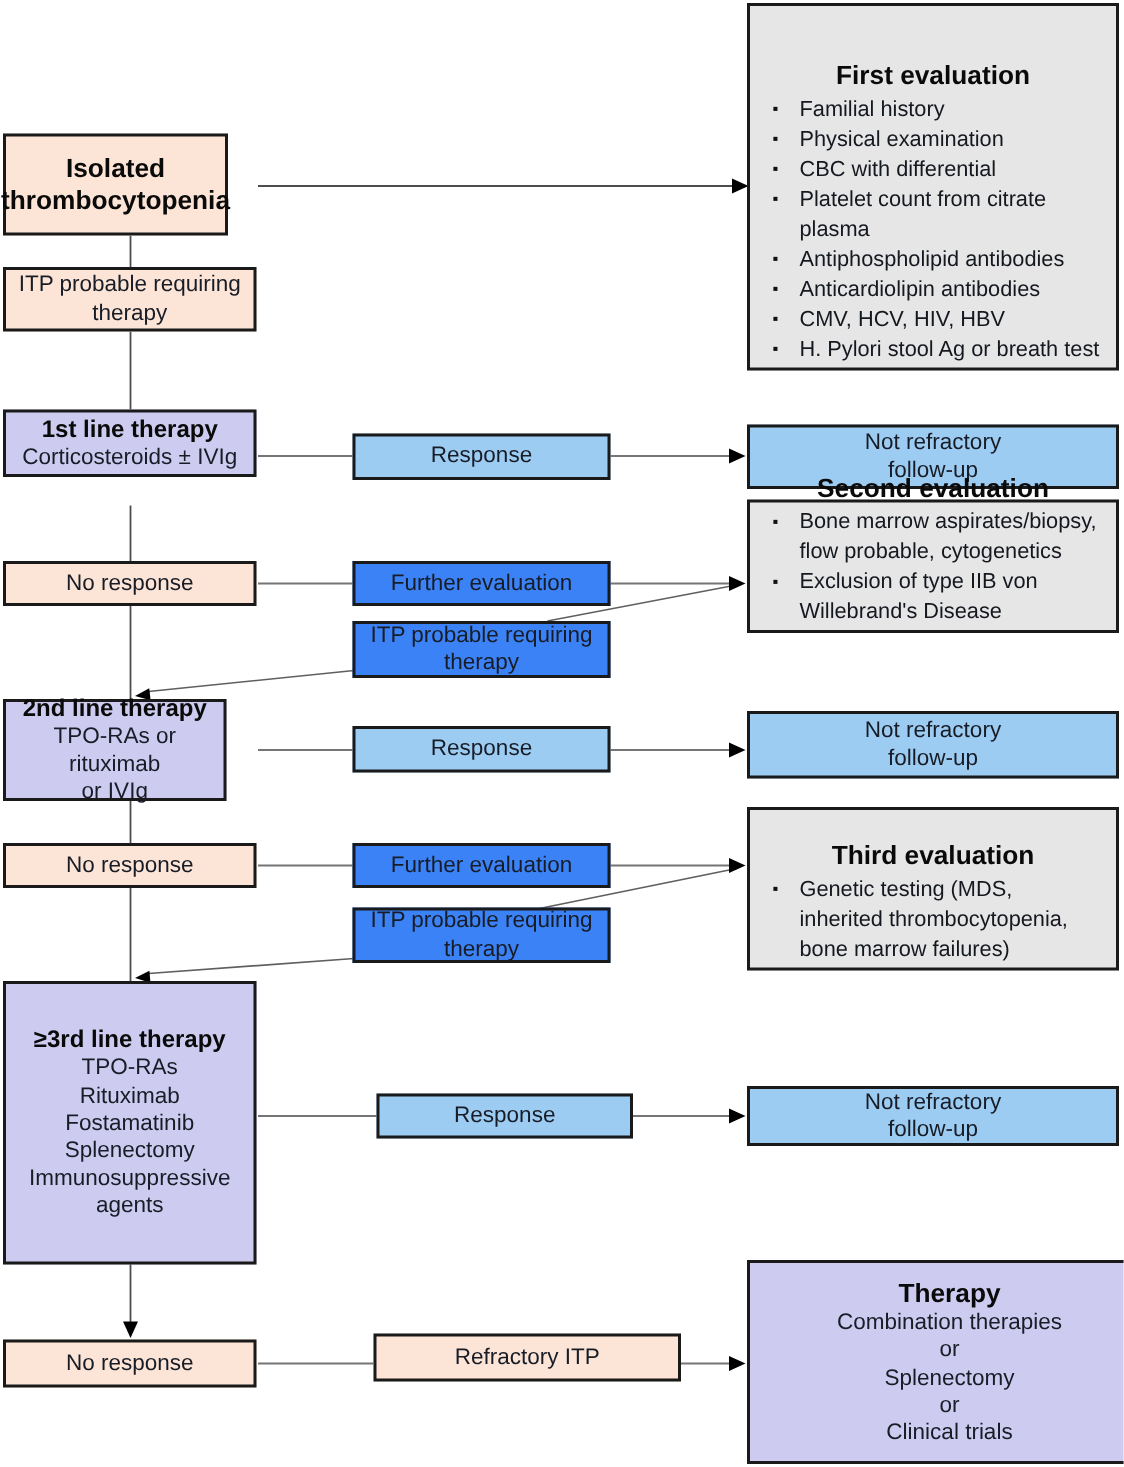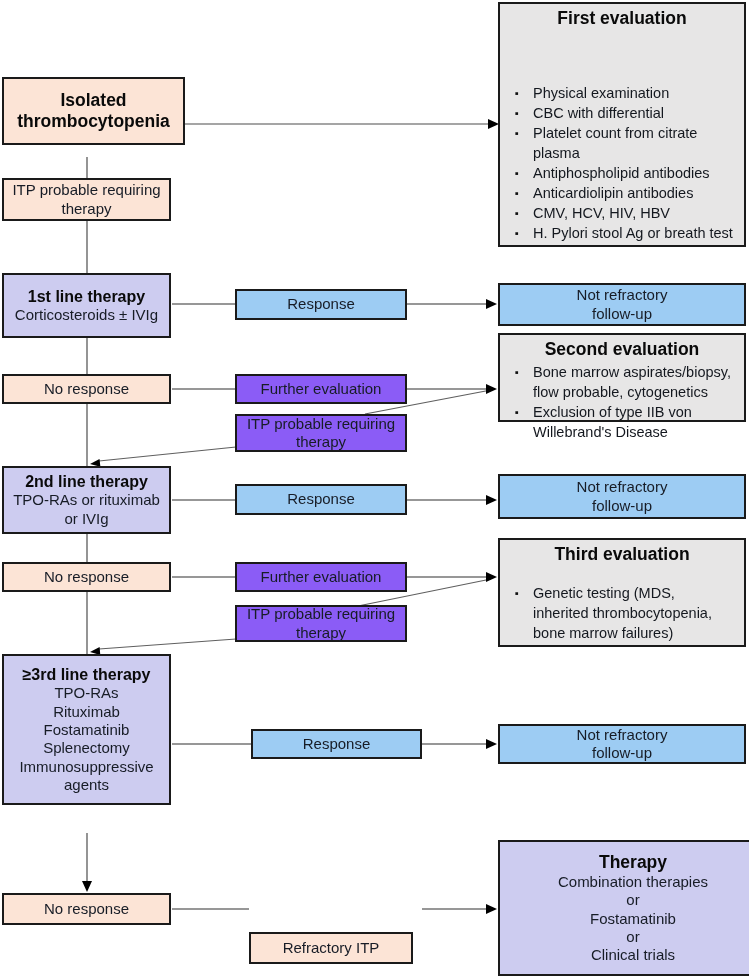--- a/index.html
+++ b/index.html
@@ -10,28 +10,28 @@
   }
   .box{
     position:absolute;box-sizing:border-box;
     border:2px solid #1a1a1a;
     display:flex;flex-direction:column;align-items:center;justify-content:center;
     text-align:center;line-height:1.22;font-size:15px;z-index:2;
   }
   .peach{background:#fce4d6;}
   .purple{background:#cdccf0;}
   .blue{background:#9dccf3;}
-  .gray{background:#8b5cf6;}
+  .gray{background:#3b82f6;}
   .lightgray{background:#e7e6e6;}
   .box-title{font-weight:bold;color:#0a0a0a;font-size:16px;white-space:pre-line;}
   .box-title.big{font-size:17.5px;}
   .box-lines{white-space:pre-line;}
   .pad{padding:2px 3px;}
   
-  .eval{justify-content:space-between;align-items:stretch;padding:3px 4px 2px 4px;}
+  .eval{justify-content:flex-end;align-items:stretch;padding:3px 4px 2px 4px;}
   .eval .box-title{text-align:center;margin:1px 0 2px 0;}
   .eval-list{list-style:none;margin:0;padding:0 2px 0 8px;}
   .eval-list li{
     position:relative;text-align:left;padding-left:21px;
     font-size:14.5px;line-height:20px;white-space:pre-line;color:#14181f;
   }
   .eval-list li::before{
     content:"▪";position:absolute;left:3px;top:0px;font-size:11px;color:#111;
   }
   svg.connectors{position:absolute;left:0;top:0;z-index:1;}
@@ -82,48 +82,48 @@
     <polygon points="497,500 486,495 486,505"></polygon>
     <polygon points="497,577 486,572 486,582"></polygon>
     <polygon points="497,744 486,739 486,749"></polygon>
     <polygon points="497,909 486,904 486,914"></polygon>
     <polygon points="87,892 82,881 92,881"></polygon>
     <polygon points="90,464 99.5,458.9 100.4,466.8"></polygon>
     <polygon points="90,652 99.6,647.1 100.3,655.1"></polygon>
   </g>
 </svg>
 
-<div class="box peach pad" style="left:2px;top:77px;width:183px;height:68px;">
+<div class="box peach pad" style="left:2px;top:89px;width:150px;height:68px;">
   <div class="box-title big">Isolated thrombocytopenia</div>
 </div>
 
 <div class="box peach pad" style="left:2px;top:178px;width:169px;height:43px;">
   <div class="box-lines">ITP probable requiring therapy</div>
 </div>
 
-<div class="box purple pad" style="left:2px;top:273px;width:169px;height:65px;">
+<div class="box purple pad" style="left:2px;top:273px;width:169px;height:45px;">
   <div class="box-title">1st line therapy</div>
   <div class="box-lines">Corticosteroids ± IVIg</div>
 </div>
 
 <div class="box peach pad" style="left:2px;top:374px;width:169px;height:30px;">
   <div>No response</div>
 </div>
 
-<div class="box purple pad" style="left:2px;top:466px;width:169px;height:68px;">
+<div class="box purple pad" style="left:2px;top:466px;width:149px;height:68px;">
   <div class="box-title">2nd line therapy</div>
   <div class="box-lines">TPO-RAs or rituximab
 or IVIg</div>
 </div>
 
 <div class="box peach pad" style="left:2px;top:562px;width:169px;height:30px;">
   <div>No response</div>
 </div>
 
-<div class="box purple pad" style="left:2px;top:654px;width:169px;height:151px;">
+<div class="box purple pad" style="left:2px;top:654px;width:169px;height:189px;">
   <div class="box-title">≥3rd line therapy</div>
   <div class="box-lines">TPO-RAs
 Rituximab
 Fostamatinib
 Splenectomy
 Immunosuppressive agents</div>
 </div>
 
 <div class="box peach pad" style="left:2px;top:893px;width:169px;height:32px;">
   <div>No response</div>
@@ -150,27 +150,28 @@
 </div>
 
 <div class="box gray pad" style="left:235px;top:605px;width:172px;height:37px;">
   <div class="box-lines">ITP probable requiring therapy</div>
 </div>
 
 <div class="box blue pad" style="left:251px;top:729px;width:171px;height:30px;">
   <div>Response</div>
 </div>
 
-<div class="box peach pad" style="left:249px;top:889px;width:164px;height:32px;margin-top:43px;">
+<div class="box peach pad" style="left:249px;top:889px;width:205px;height:32px;">
   <div>Refractory ITP</div>
 </div>
 
 <div class="box lightgray eval" style="left:498px;top:2px;width:248px;height:245px;">
   <div class="box-title big">First evaluation</div>
   <ul class="eval-list">
+      <li>Familial history</li>
       <li>Physical examination</li>
       <li>CBC with differential</li>
       <li>Platelet count from citrate
 plasma</li>
       <li>Antiphospholipid antibodies</li>
       <li>Anticardiolipin antibodies</li>
       <li>CMV, HCV, HIV, HBV</li>
       <li>H. Pylori stool Ag or breath test</li>
     </ul>
 </div>
@@ -206,16 +207,16 @@
 
 <div class="box blue pad" style="left:498px;top:724px;width:248px;height:40px;">
   <div class="box-lines">Not refractory
 follow-up</div>
 </div>
 
 <div class="box purple pad" style="left:498px;top:840px;width:270px;height:136px;">
   <div class="box-title big">Therapy</div>
   <div class="box-lines">Combination therapies
 or
-Fostamatinib
+Splenectomy
 or
 Clinical trials</div>
 </div>
 
 </body></html>

